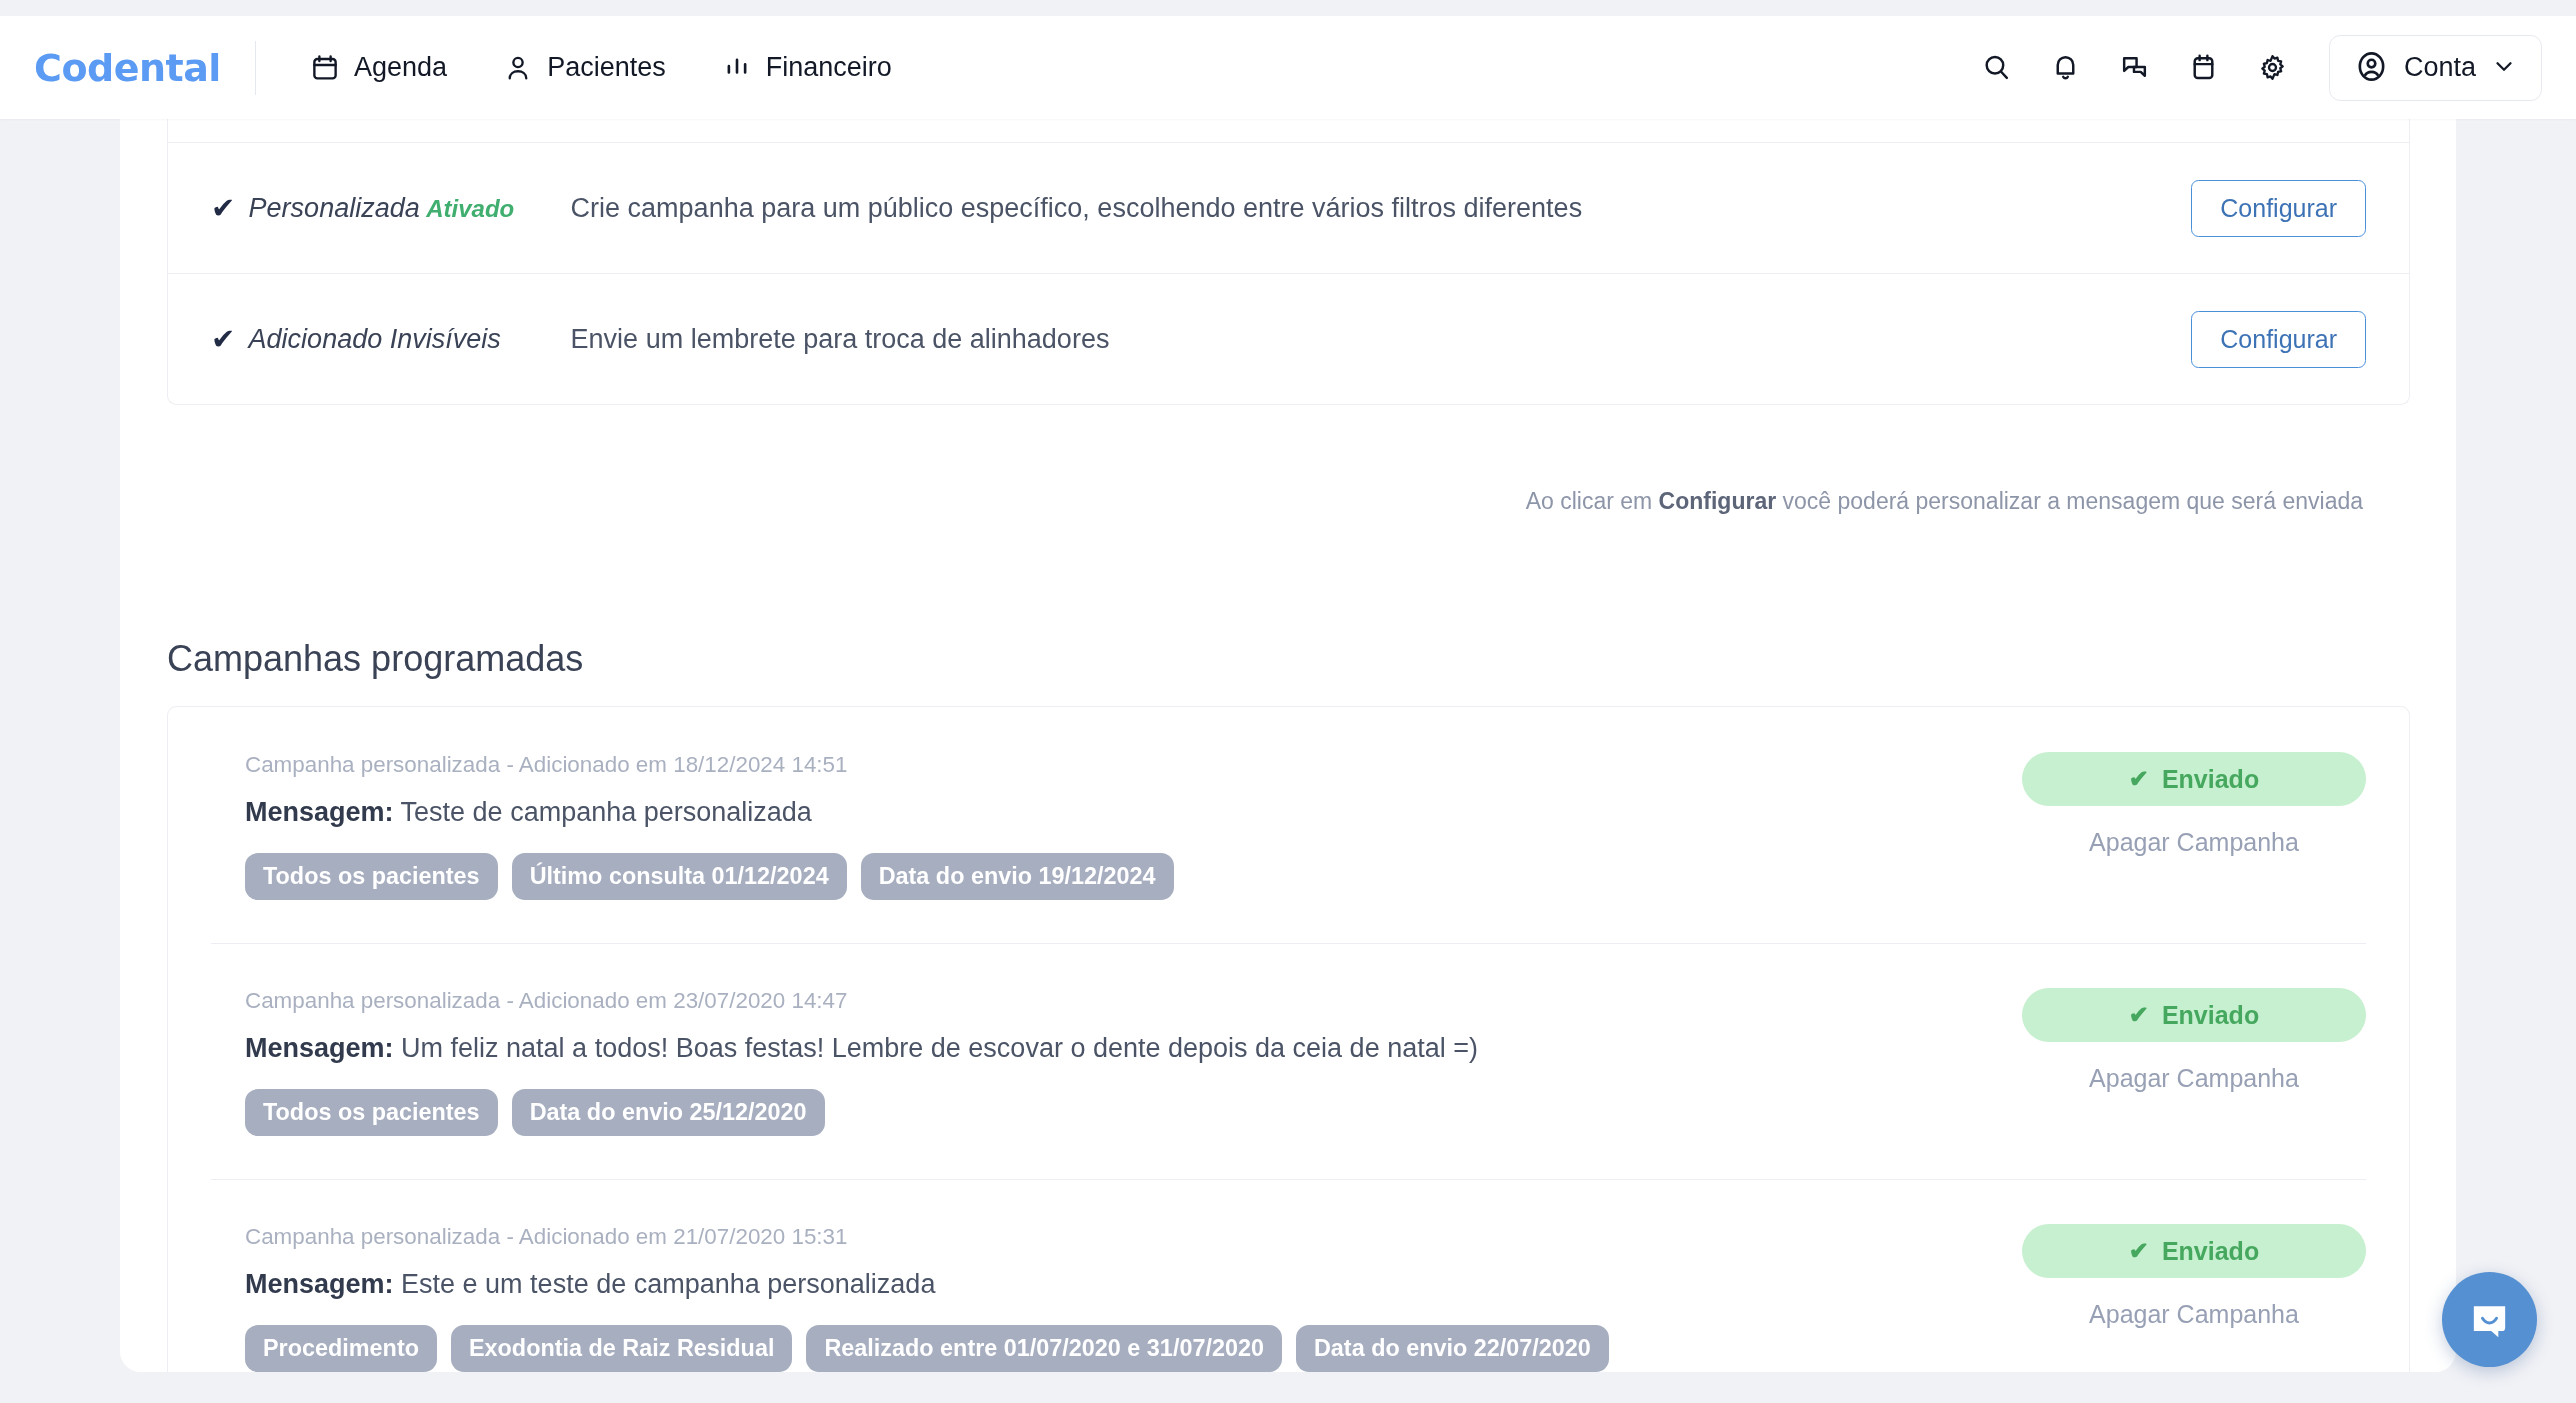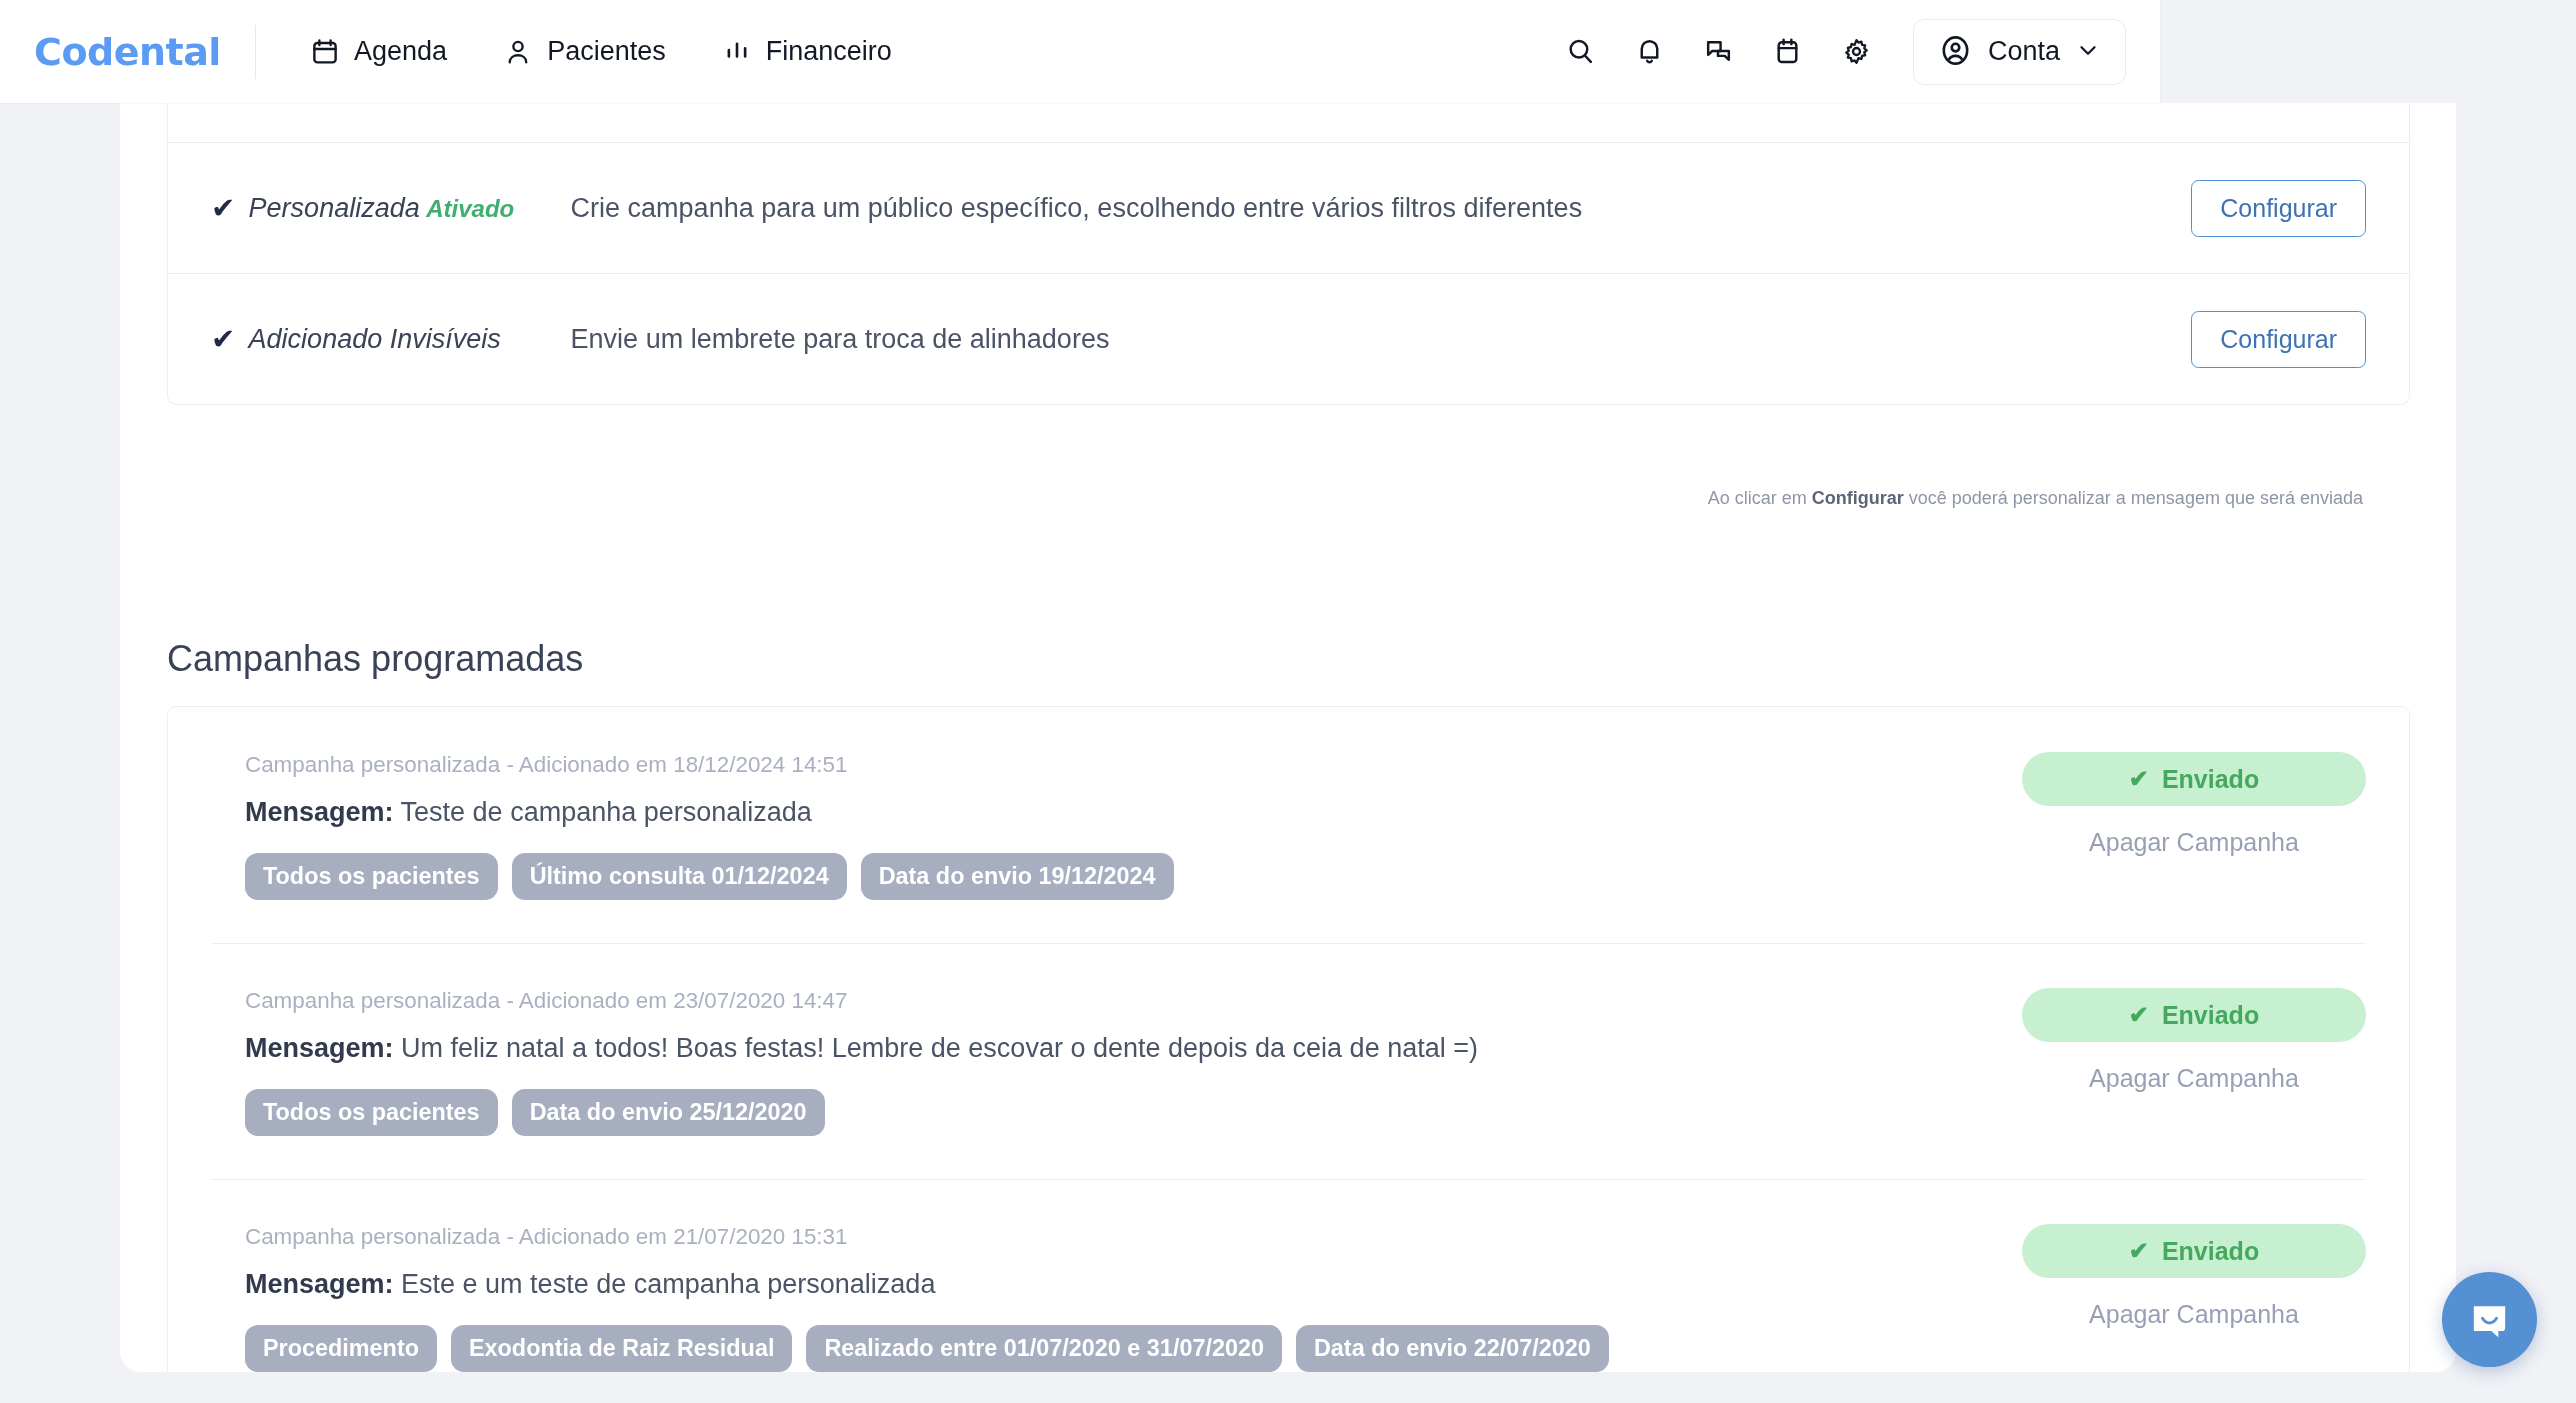--- a/index.html
+++ b/index.html
@@ -5,22 +5,22 @@
   * { box-sizing: border-box; margin: 0; padding: 0; }
   html, body {
     width: 2576px; height: 1404px;
     background: #f1f2f6;
     font-family: "Liberation Sans", sans-serif;
     overflow: hidden;
   }
 
   
   .topbar {
-    position: absolute; top: 0; left: 0;
-    width: 2160px; height: 103px;
+    position: absolute; top: 16px; left: 0;
+    width: 2576px; height: 103px;
     background: #ffffff;
     display: flex; align-items: center;
     box-shadow: 0 0.9px 2.8px rgba(16,24,40,.06);
     z-index: 20;
   }
   .brand {
     margin-left: 34px;
     font-size: 38px;
     font-weight: 700;
     color: #5b9bf3;
@@ -95,21 +95,21 @@
   .cfg-btn {
     margin-right: 43px;
     border: 1.4px solid #4a90d9; color: #3d73b5;
     background: #fff; border-radius: 7.5px;
     padding: 13px 28px; font-size: 25px;
     cursor: pointer; font-family: "Liberation Sans", sans-serif;
   }
 
   .hint {
     position: absolute; top: 385px; right: 93px;
-    font-size: 18px; color: #8d95a8; text-align: left; margin-left: 16px;
+    font-size: 23px; color: #8d95a8; text-align: left; margin-left: 16px;
   }
   .hint b { color: #5d6579; font-weight: 700; }
 
   
   .section-title {
     position: absolute; left: 47px; top: 535px;
     font-size: 36px; color: #3a4256; font-weight: 400;
   }
 
   

